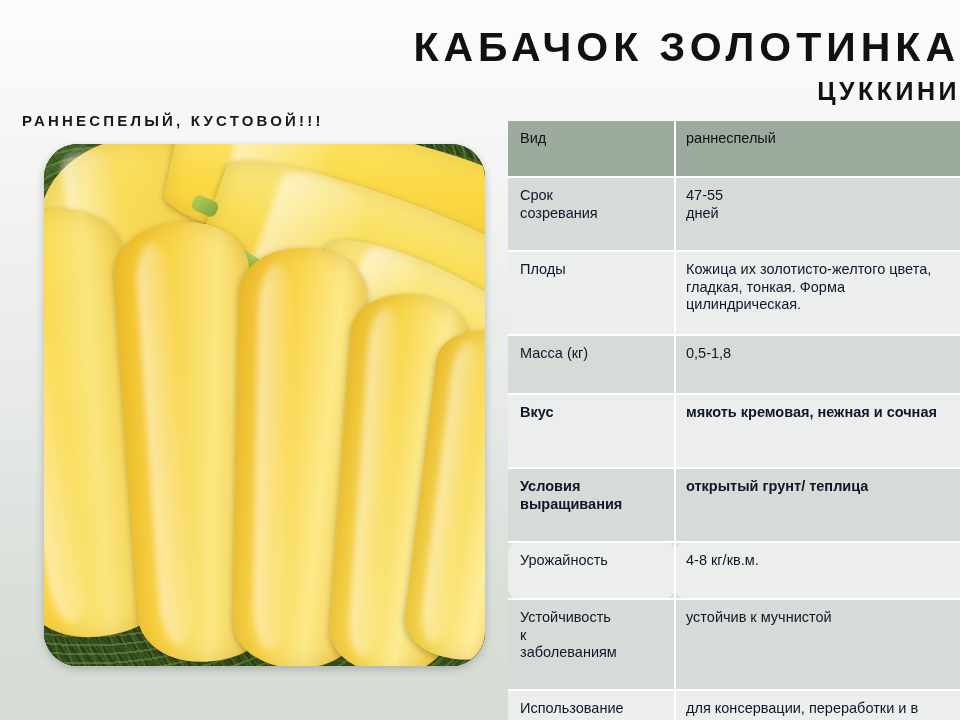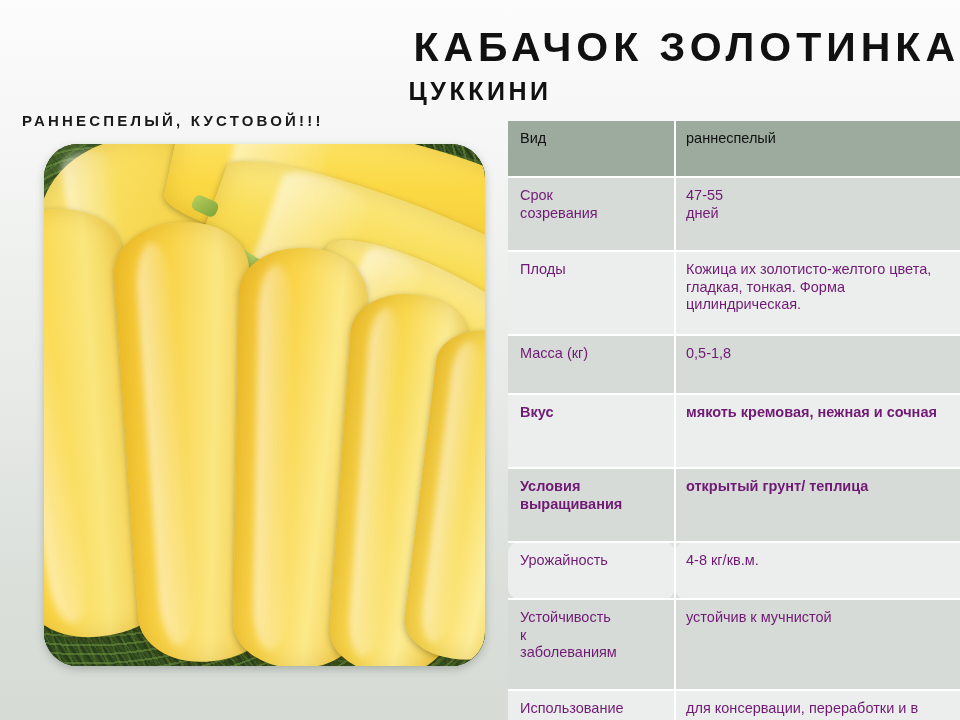--- a/index.html
+++ b/index.html
@@ -34,21 +34,21 @@
     letter-spacing: 5px;
     color: #111111;
     line-height: 1.1;
     white-space: nowrap;
   }
   .title-sub {
     position: absolute;
     left: 0;
     top: 78px;
     width: 960px;
-    text-align: center;
+    text-align: right;
     font-size: 25px;
     font-weight: bold;
     letter-spacing: 3.5px;
     color: #111111;
     line-height: 1.1;
     white-space: nowrap;
   }
   .tagline {
     position: absolute;
     left: 22px;
@@ -193,21 +193,21 @@
     left: 508px;
     top: 121px;
     width: 418px;
     border-collapse: collapse;
     table-layout: fixed;
   }
   .spec-table td {
     vertical-align: top;
     padding: 9px 8px 8px 12px;
     font-size: 14.5px;
-    color: #701a75;
+    color: #0f172a;
     line-height: 1.22;
     border-right: 2px solid #ffffff;
     border-bottom: 2px solid #ffffff;
   }
   .spec-table tr td:last-child { border-right: none; }
   .spec-table tr:last-child td { border-bottom: none; }
   .col-key { width: 146px; }
   .col-val { width: 272px; }
 
   tr.head td {

